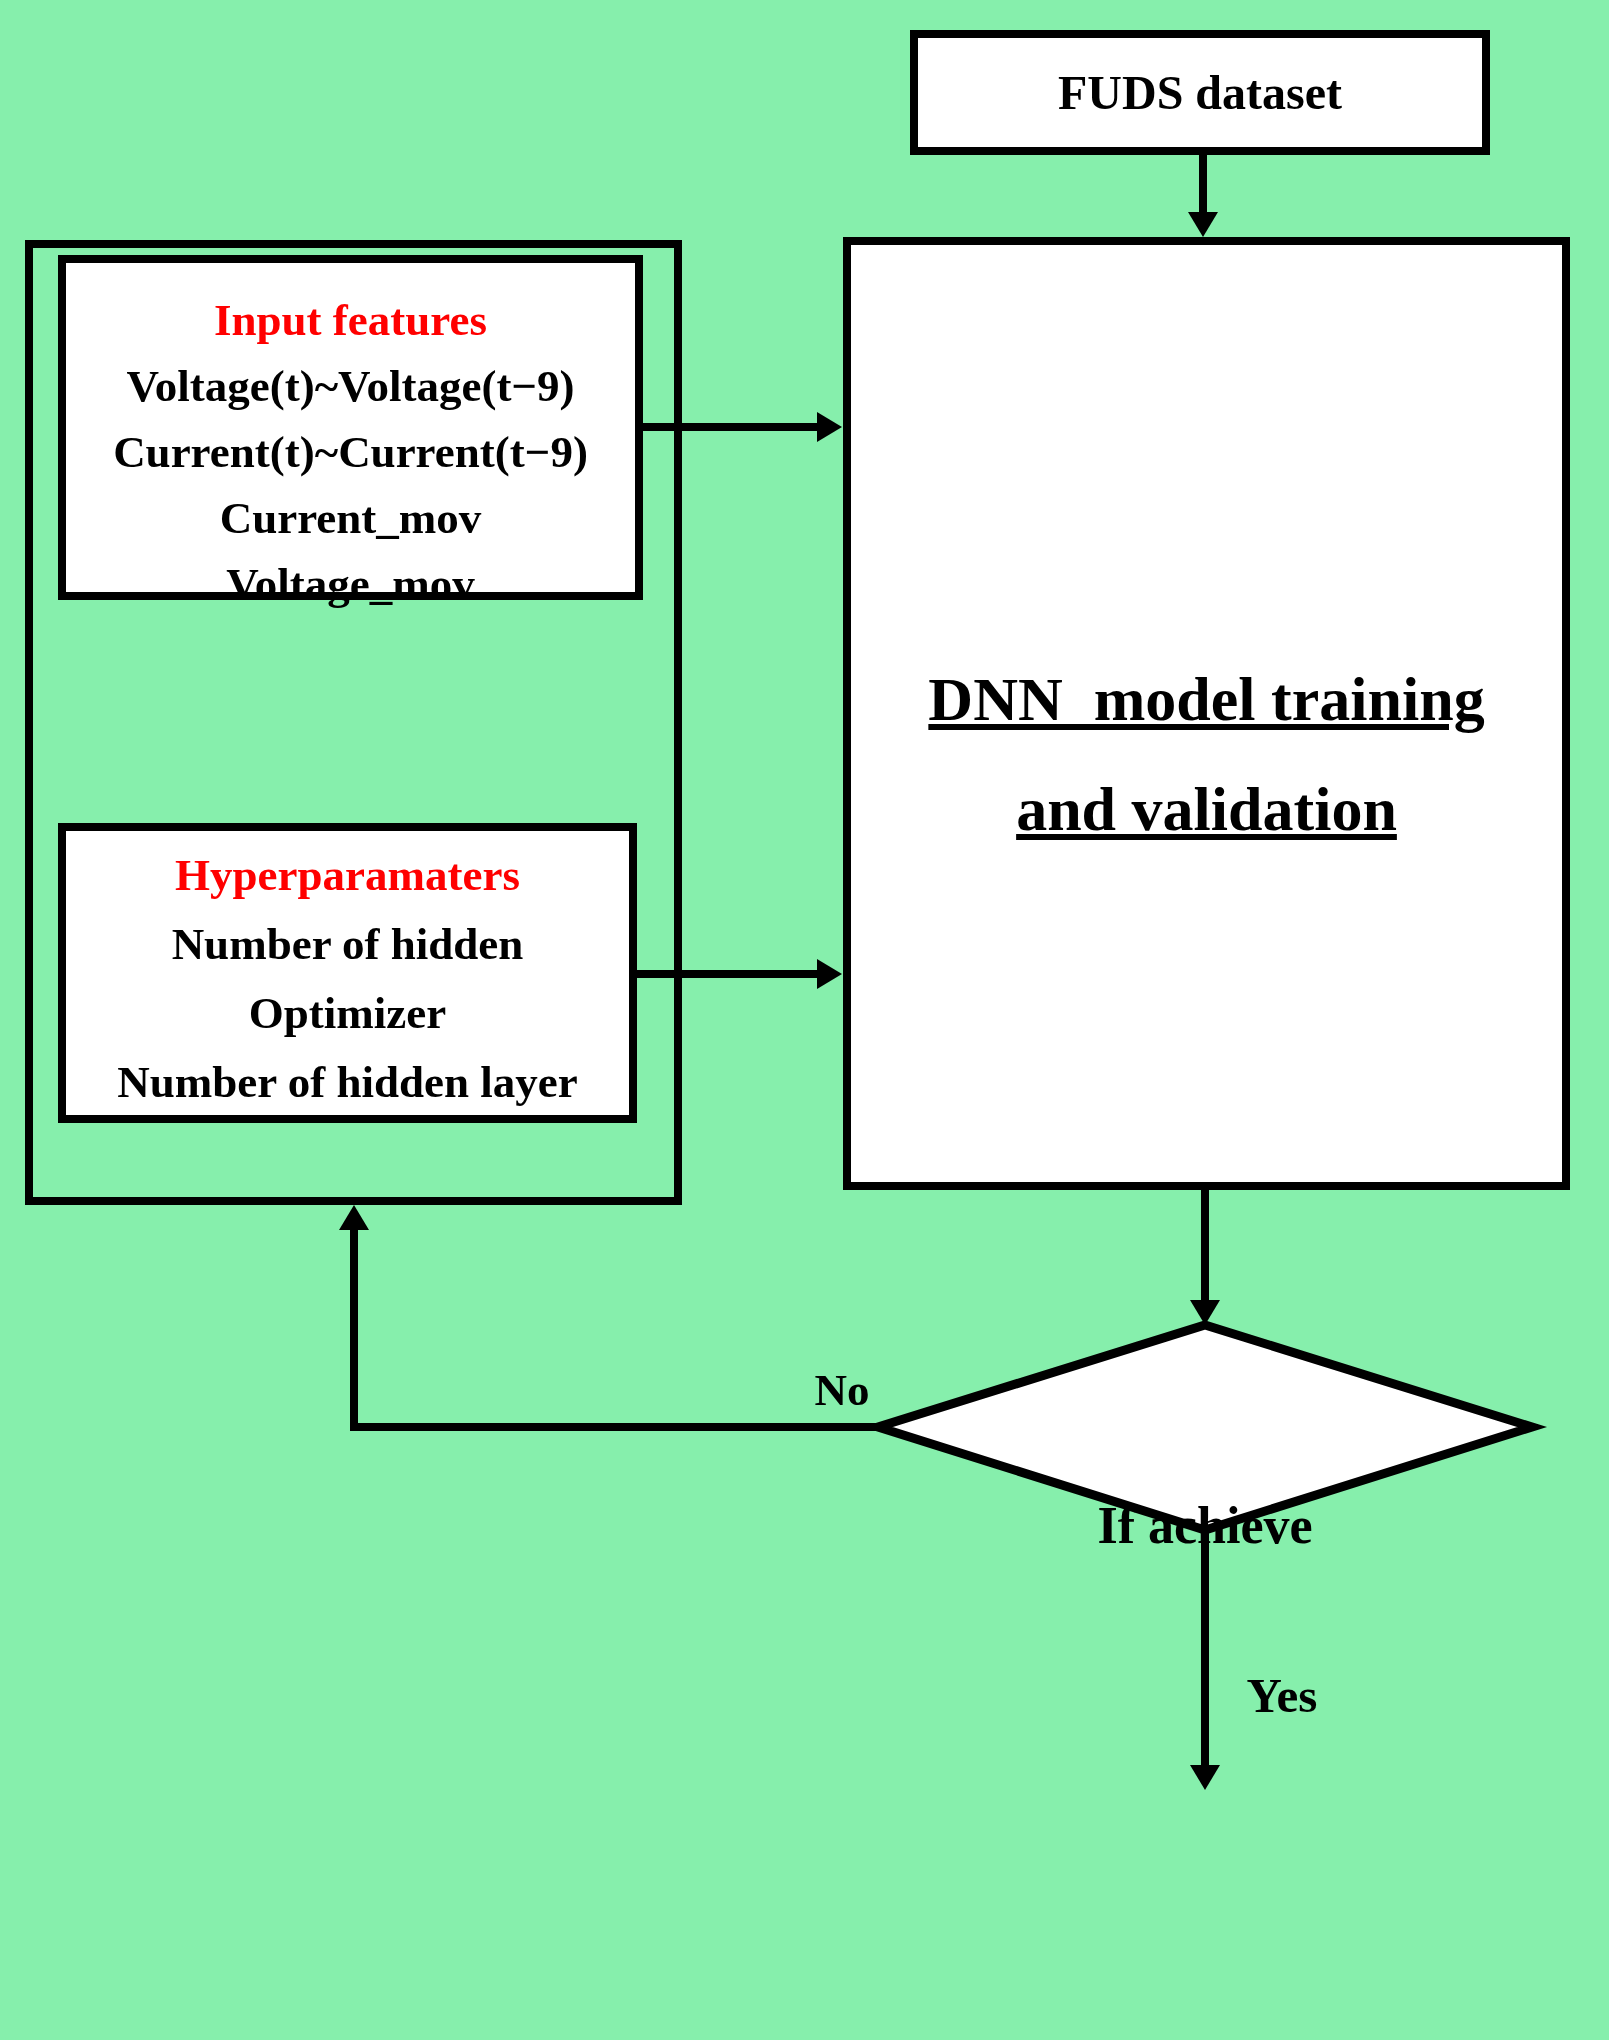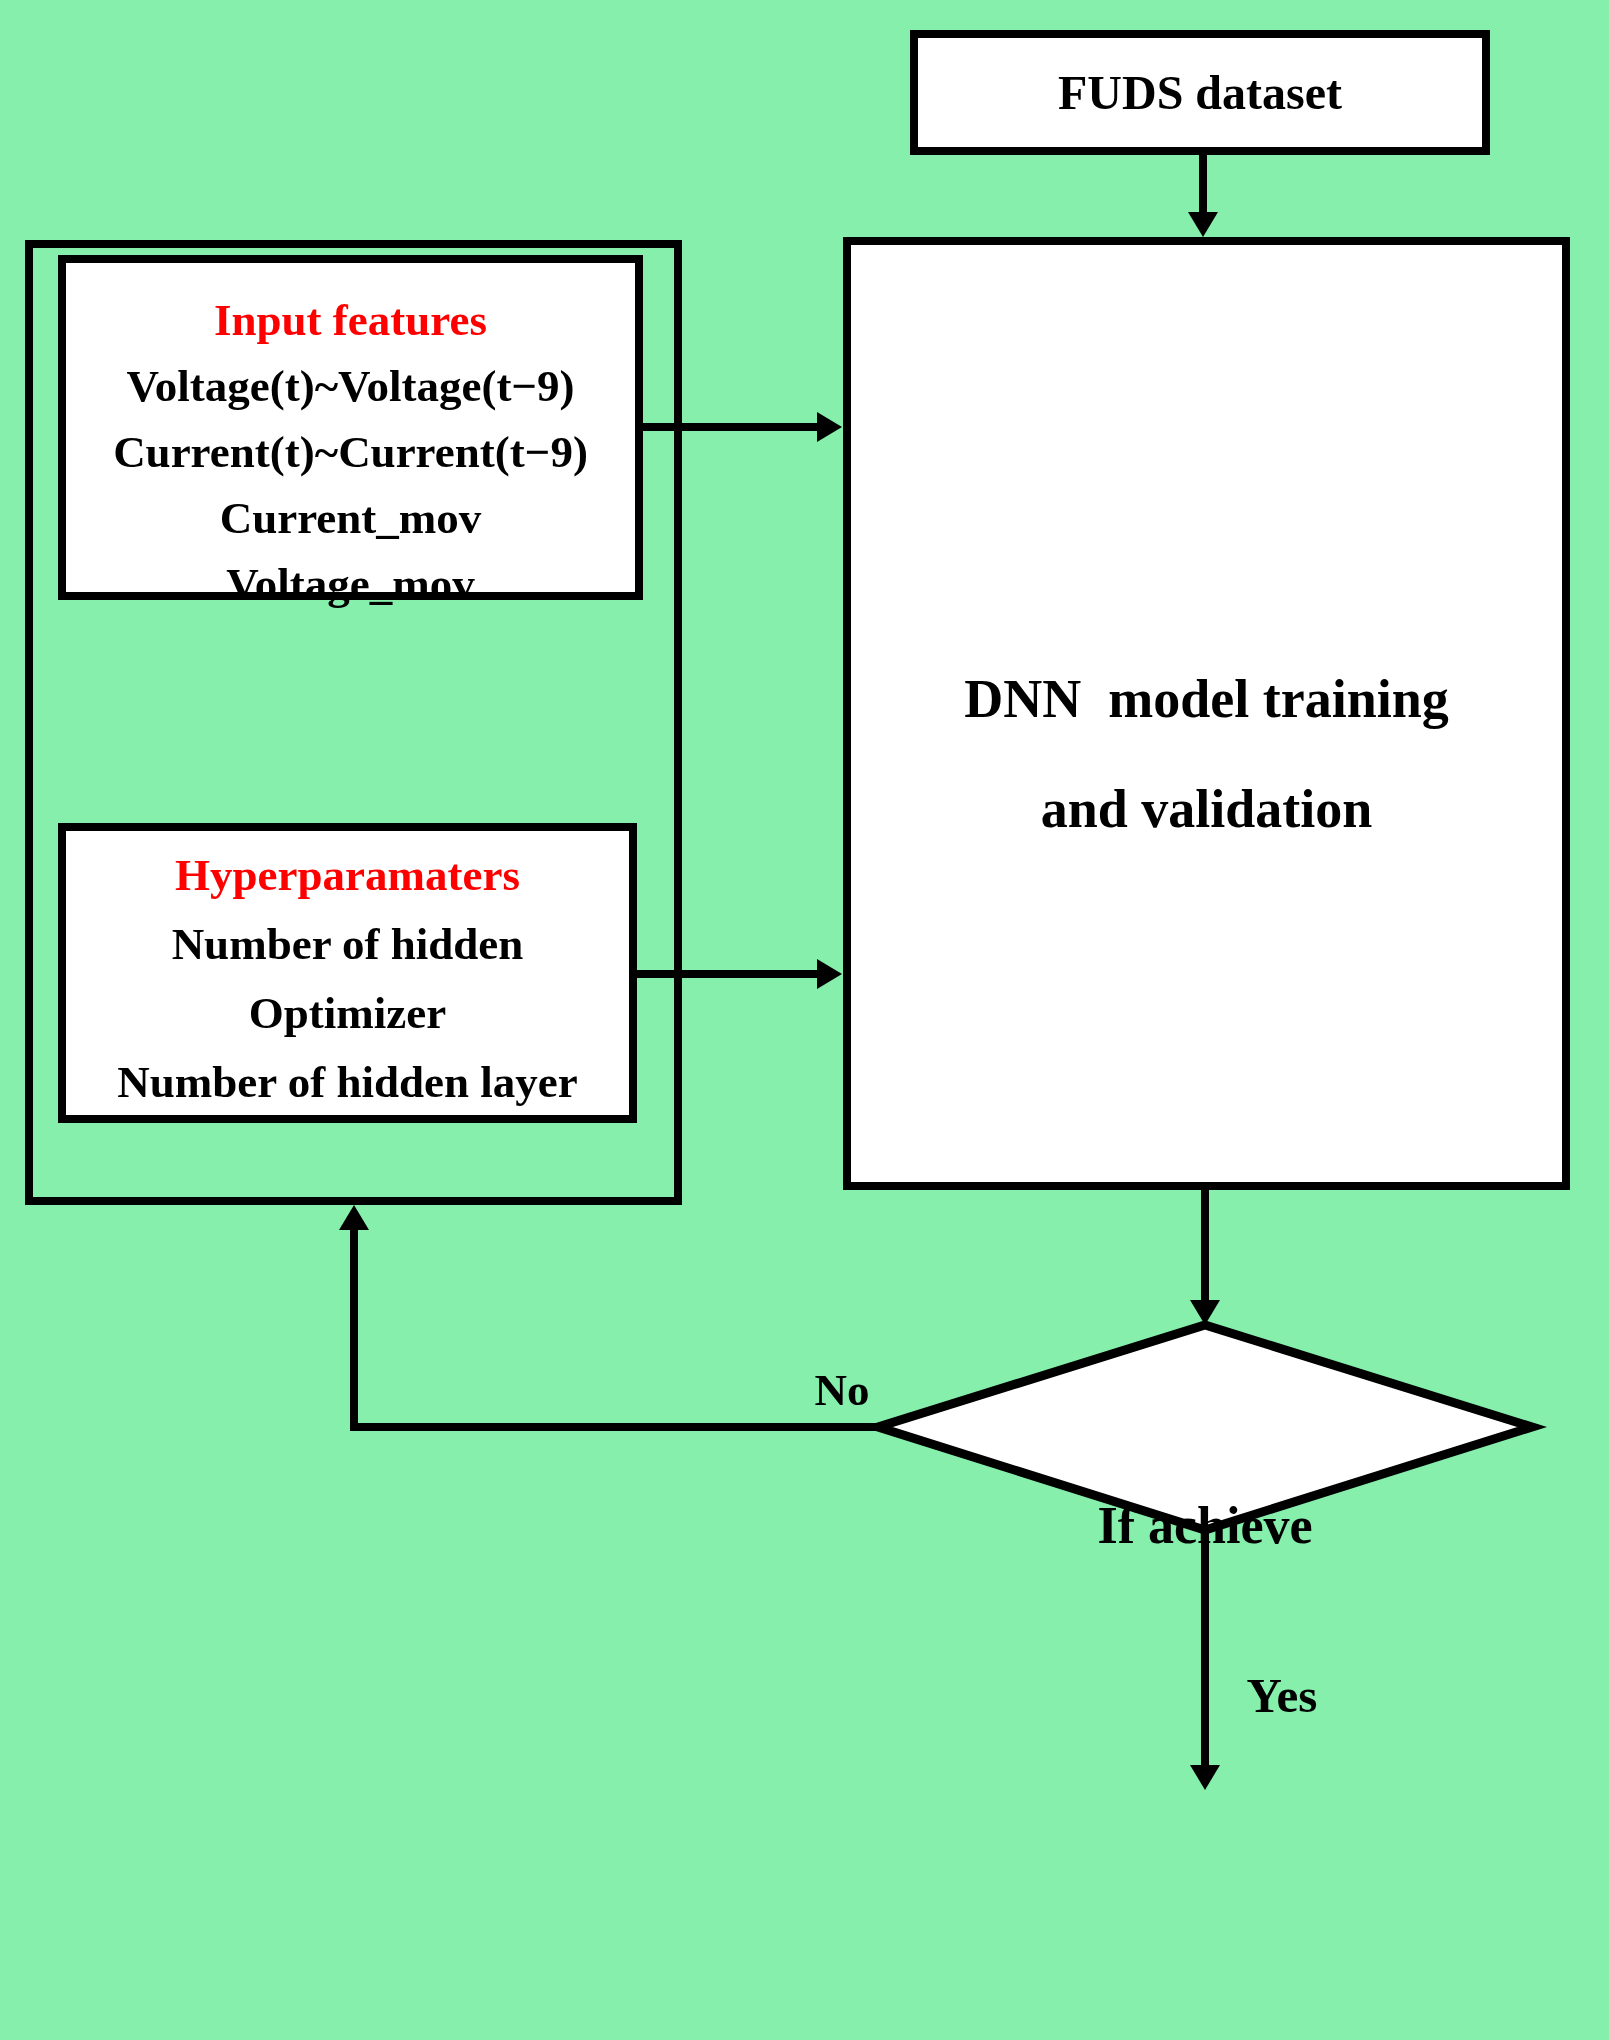--- a/index.html
+++ b/index.html
@@ -33,21 +33,21 @@
   
   #input-box { left: 58px; top: 255px; width: 585px; height: 345px; padding-top: 24px; }
   #input-box .line { font-size: 45px; line-height: 66px; }
   
   #hyper-box { left: 58px; top: 823px; width: 579px; height: 300px; padding-top: 10px; }
   #hyper-box .line { font-size: 45px; line-height: 69px; }
   
   #dnn-box { left: 843px; top: 237px; width: 727px; height: 953px;
     display: flex; flex-direction: column; align-items: center; justify-content: center;
     padding-top: 80px; }
-  #dnn-box .line { font-size: 54px; line-height: 110px; }
+  #dnn-box .line { font-size: 62px; line-height: 110px; text-decoration: underline; }
   
   #connectors { position: absolute; left: 0; top: 0; pointer-events: none; }
   
   #diamond-text { left: 905px; top: 1363px; width: 600px; font-size: 52px; line-height: 65px; }
   
   #no-label  { left: 782px;  top: 1367px; width: 120px; font-size: 45px; line-height: 46px; }
   #yes-label { left: 1222px; top: 1673px; width: 120px; font-size: 49px; line-height: 46px; }
   
   #result-text { left: 903px; top: 1863px; width: 700px; font-size: 62px; line-height: 95px; }
 </style>

